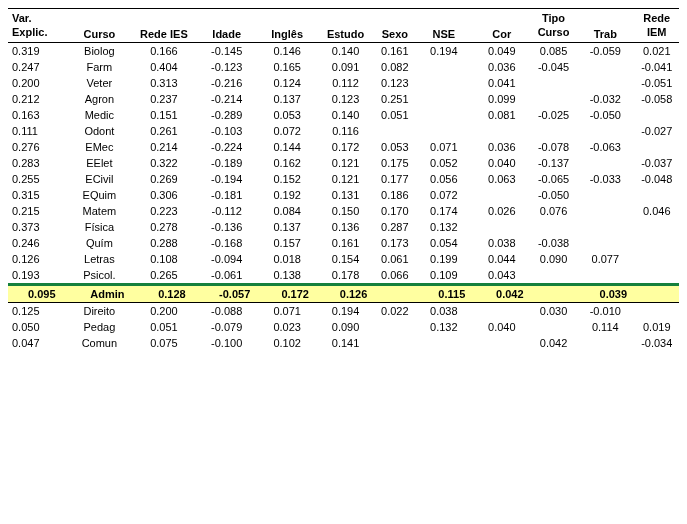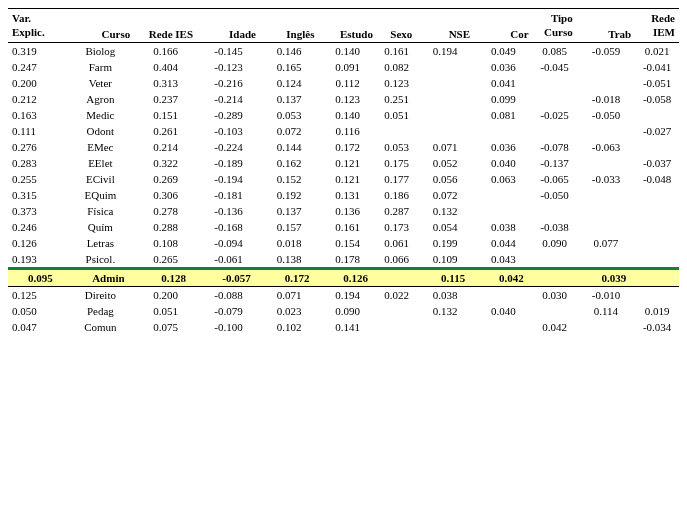--- a/index.html
+++ b/index.html
@@ -6,39 +6,37 @@
     body {
       font-family: Arial, sans-serif;
       font-size: 11px;
       background: #fff;
       padding: 8px;
       width: 687px;
     }
     table {
       border-collapse: collapse;
       width: 100%;
-      font-family: Liberation Serif, serif;
     }
     th, td {
       padding: 2px 4px;
       text-align: center;
       white-space: nowrap;
     }
     th {
       font-weight: bold;
       vertical-align: bottom;
     }
     td.left-col {
       text-align: left;
       margin-left: 20px;
     }
     .header-row th {
       border-top: 1px solid #000;
       border-bottom: 1px solid #000;
-      text-align: right;
     }
     .bottom-border td {
       border-bottom: 3px solid #15803d;
     }
     .highlight-row td {
       background-color: #ffffa0;
       font-weight: bold;
       border-top: 1px solid #000;
       border-bottom: 1px solid #000;
       padding-left: 20px;
@@ -126,21 +124,21 @@
         <td class="left-col">0.212</td>
         <td>Agron</td>
         <td>0.237</td>
         <td>-0.214</td>
         <td>0.137</td>
         <td>0.123</td>
         <td>0.251</td>
         <td></td>
         <td>0.099</td>
         <td></td>
-        <td>-0.018</td>
+        <td>-0.032</td>
         <td>-0.058</td>
       </tr>
       <tr>
         <td class="left-col">0.163</td>
         <td>Medic</td>
         <td>0.151</td>
         <td>-0.289</td>
         <td>0.053</td>
         <td>0.140</td>
         <td>0.051</td>
@@ -214,20 +212,34 @@
         <td>0.192</td>
         <td>0.131</td>
         <td>0.186</td>
         <td>0.072</td>
         <td></td>
         <td>-0.050</td>
         <td></td>
         <td></td>
       </tr>
       <tr>
+        <td class="left-col">0.215</td>
+        <td>Matem</td>
+        <td>0.223</td>
+        <td>-0.112</td>
+        <td>0.084</td>
+        <td>0.150</td>
+        <td>0.170</td>
+        <td>0.174</td>
+        <td>0.026</td>
+        <td>0.076</td>
+        <td></td>
+        <td>0.046</td>
+      </tr>
+      <tr>
         <td class="left-col">0.373</td>
         <td>Física</td>
         <td>0.278</td>
         <td>-0.136</td>
         <td>0.137</td>
         <td>0.136</td>
         <td>0.287</td>
         <td>0.132</td>
         <td></td>
         <td></td>

